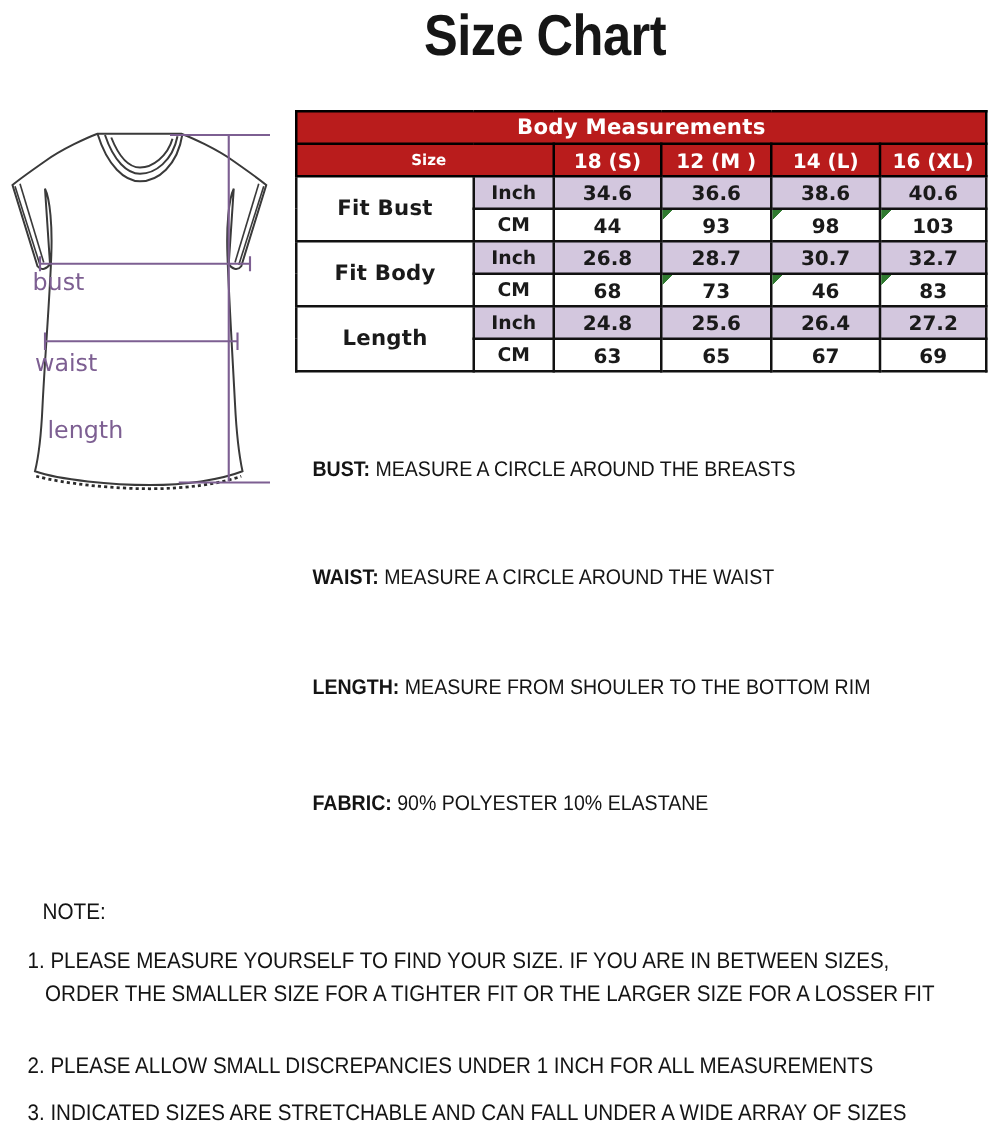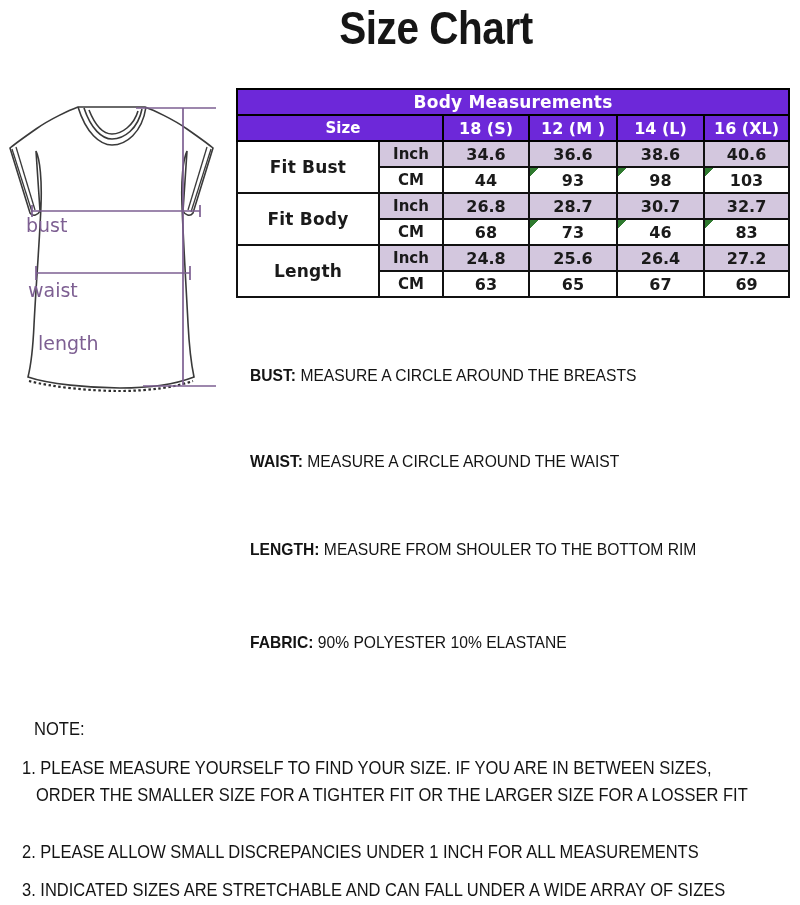--- a/index.html
+++ b/index.html
@@ -63,34 +63,34 @@
     font-weight: bold;
   }
   table.size-table td, table.size-table th {
     border: 2px solid #111;
     padding: 0;
     text-align: center;
     height: 26px;
     color: #1a1a1a;
   }
   .hdr-black {
-    background: #6d28d9;
+    background: #b91c1c;
     color: #ffffff !important;
     border-color: #000000 !important;
   }
   .hdr-title {
     font-size: 17px;
     font-weight: bold;
     height: 26px;
     letter-spacing: 0.2px;
   }
   .hdr-size {
     text-align: left;
     padding-left: 6px !important;
-    font-size: 15px;
+    font-size: 12px;
   }
   .hdr-col {
     font-size: 16px;
   }
   .rowlabel {
     background: #ffffff;
     font-size: 17px;
     font-weight: bold;
     letter-spacing: 0.2px;
   }

